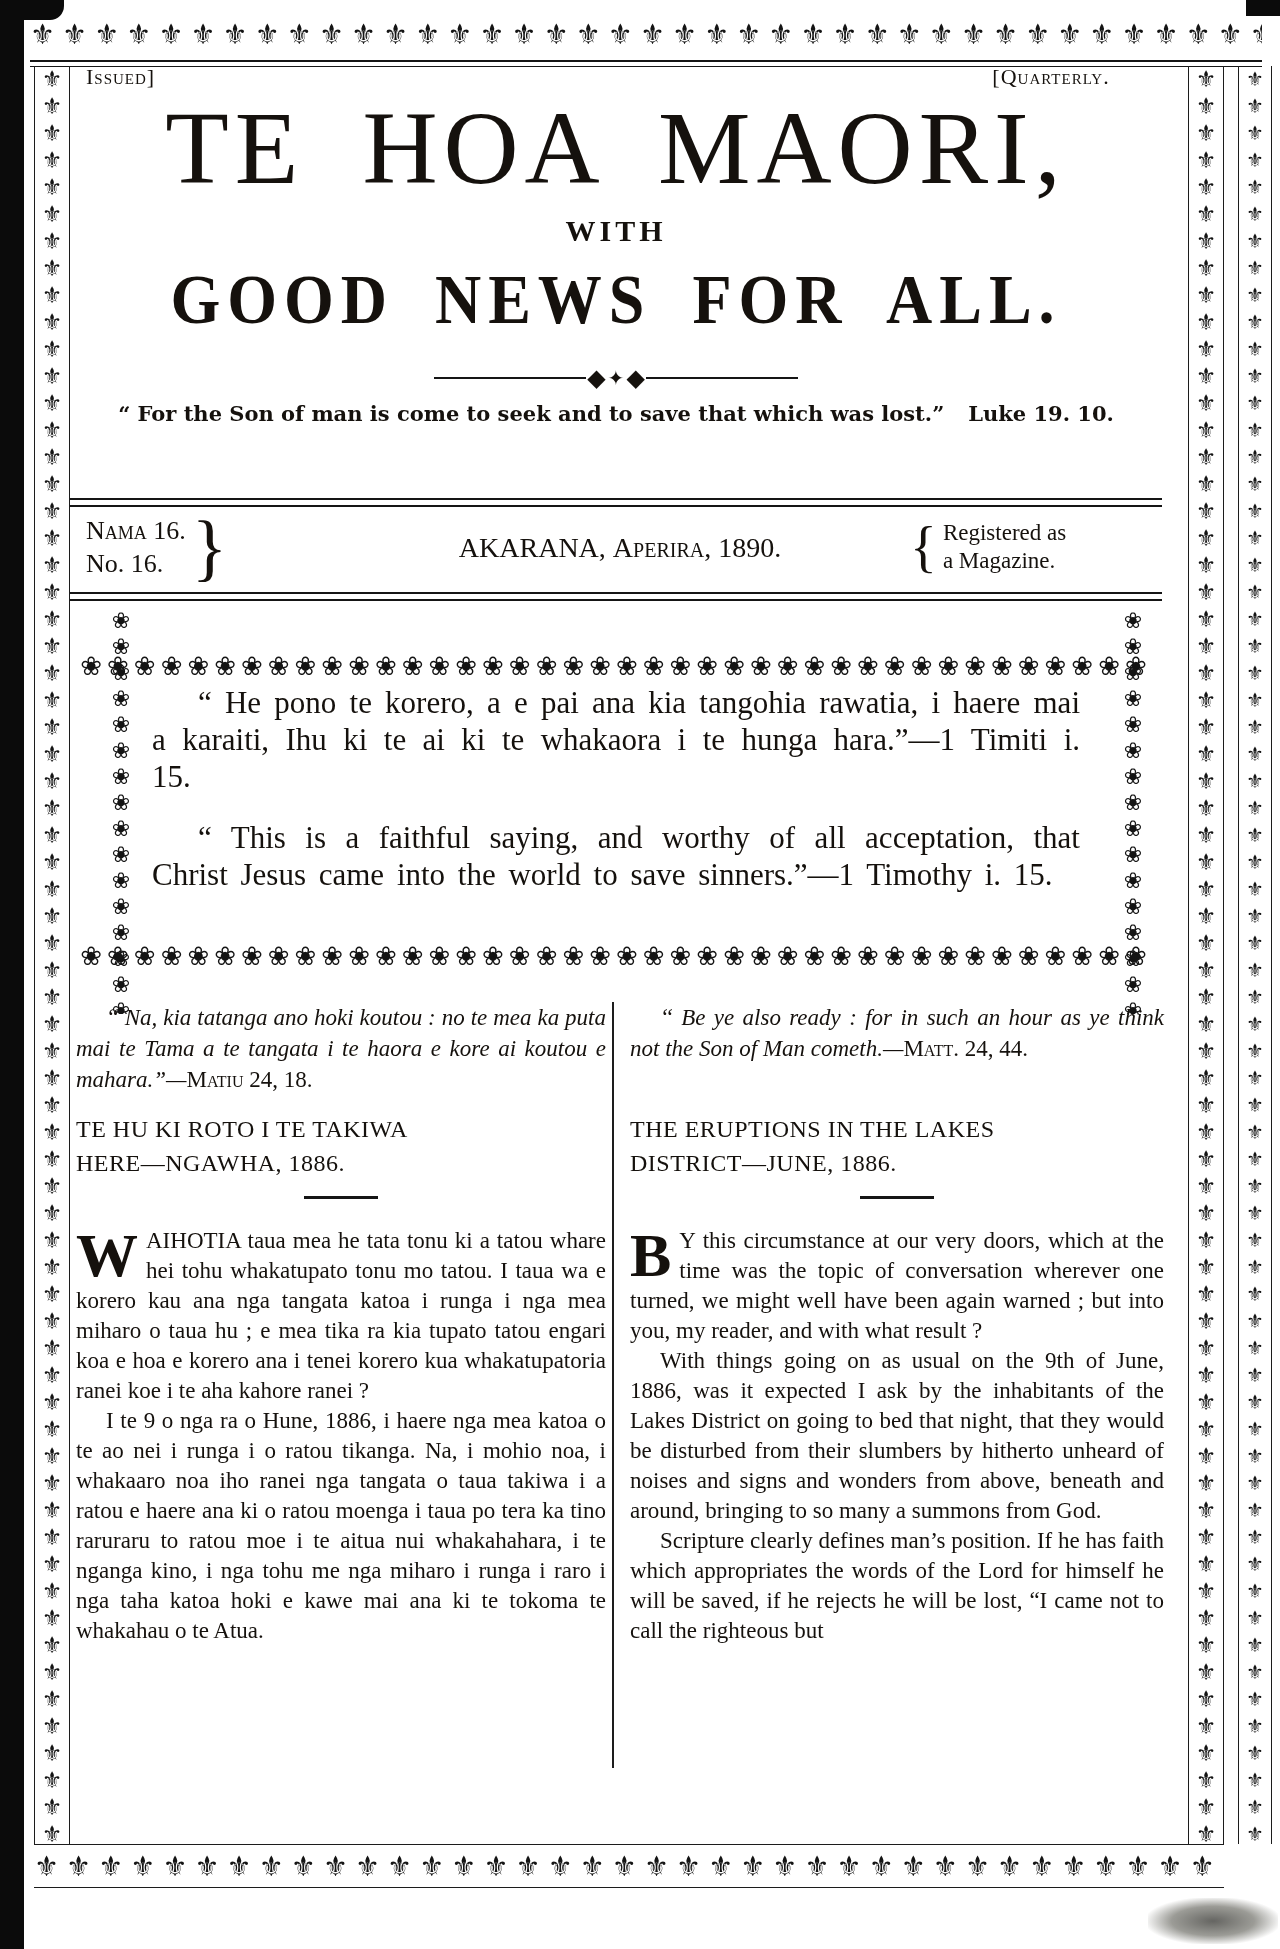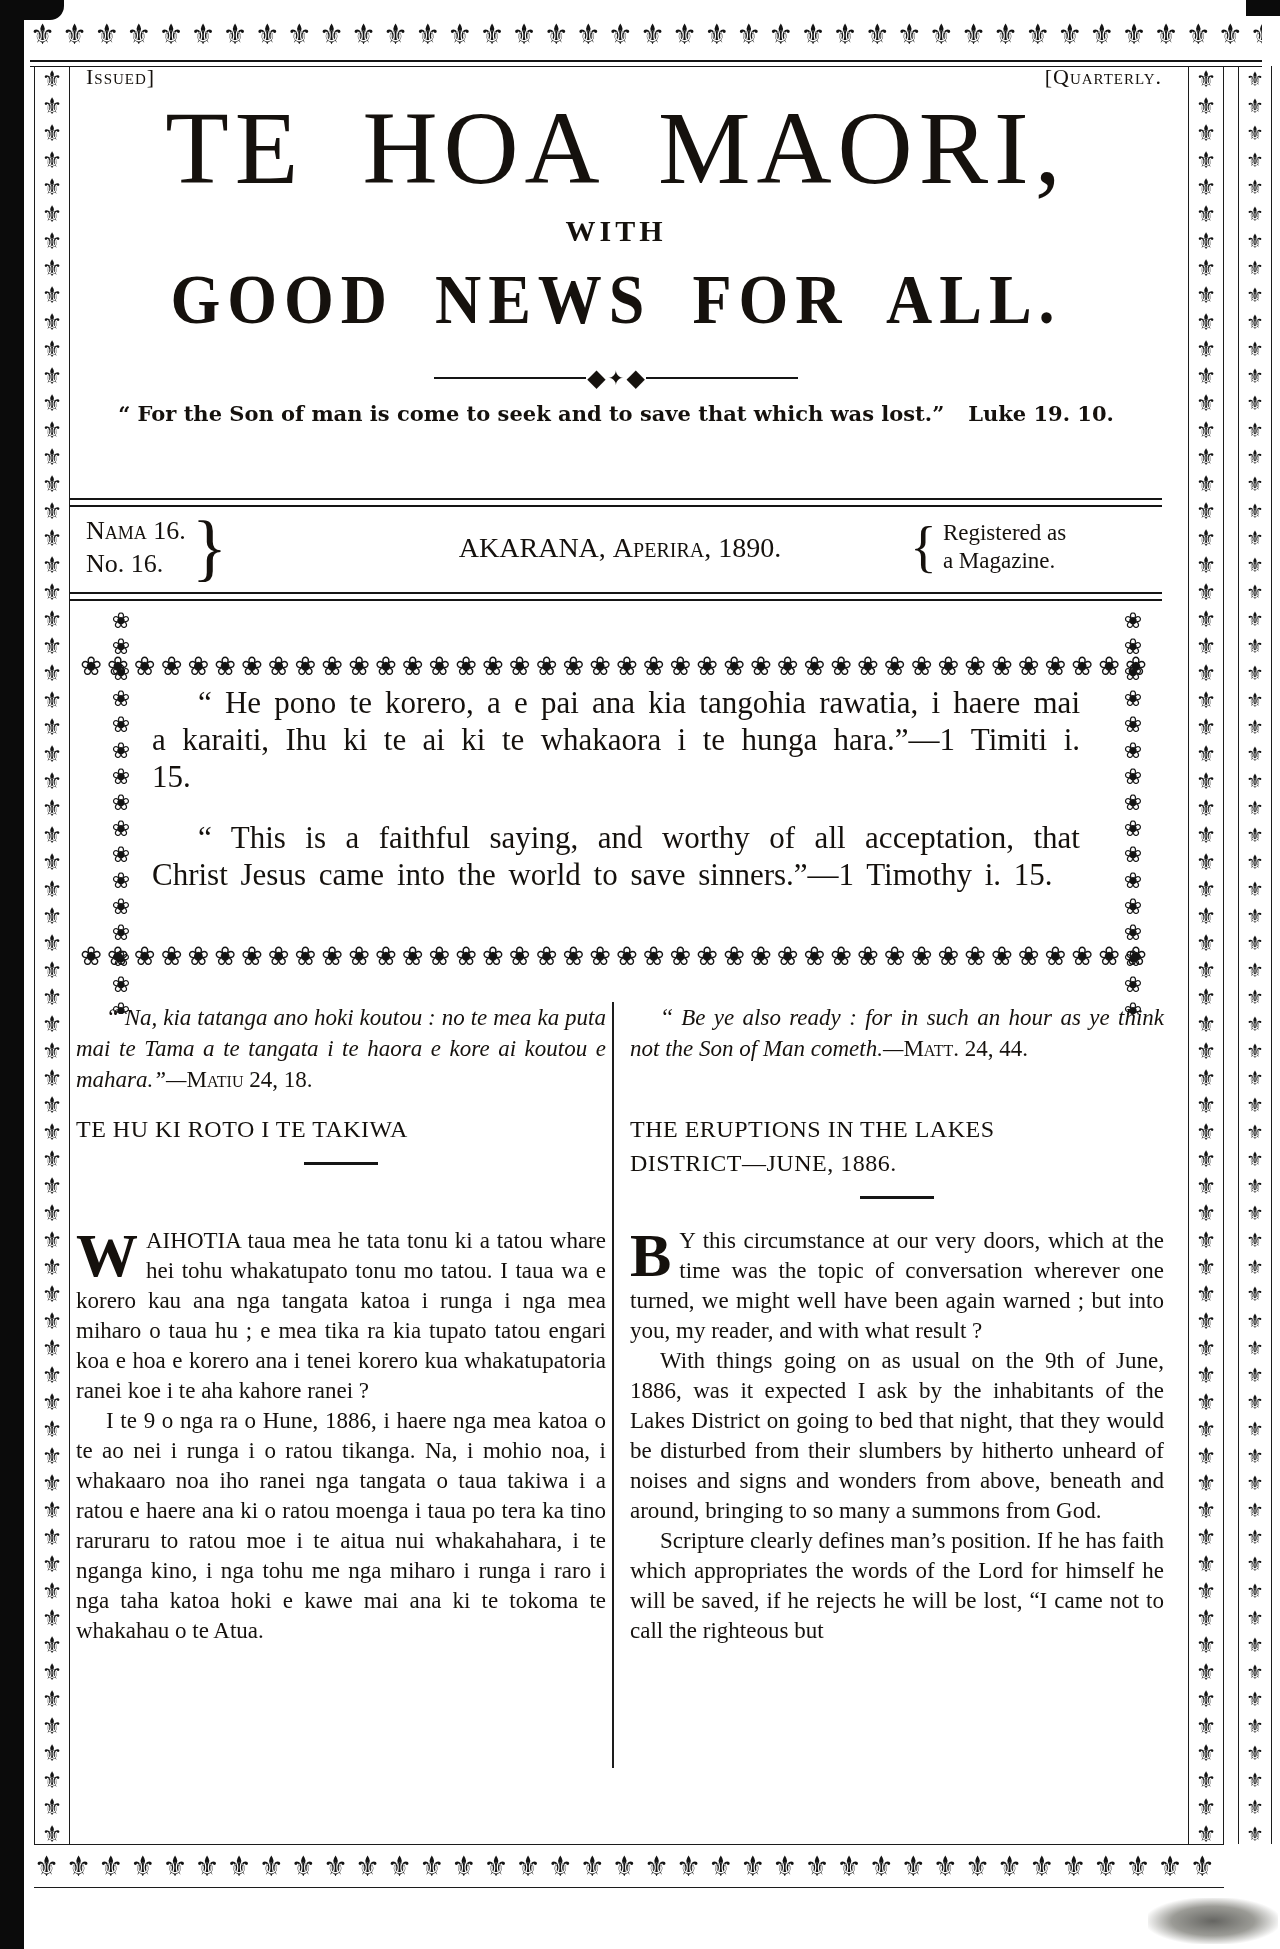--- a/index.html
+++ b/index.html
@@ -21,21 +21,21 @@
     border-left:1px solid #1c1c1c; border-right:1px solid #1c1c1c; }
   .row-top   { left:30px; top:12px;  width:1232px; height:46px; font-size:28px; line-height:46px; letter-spacing:7px; }
   .row-bot   { left:34px; top:1844px; width:1190px; height:44px; font-size:28px; line-height:44px; letter-spacing:7px;
                border-top:1px solid #1c1c1c; border-bottom:1px solid #1c1c1c; }
   .col-left  { left:34px;  top:66px; width:36px; height:1778px; font-size:23px; line-height:27px; }
   .col-right { left:1188px; top:66px; width:36px; height:1778px; font-size:23px; line-height:27px; }
   .col-edge  { left:1238px; top:66px; width:34px; height:1778px; font-size:20px; line-height:27px; }
   .ruletop { left:30px; top:60px; width:1232px; height:7px; border-top:2px solid #151515; border-bottom:1px solid #151515; }
   
   .issued { left:86px; top:64px; font-size:22px; font-variant:small-caps; letter-spacing:1px;text-align:center; }
-  .quarterly { left:940px; top:64px; width:222px; text-align:right; font-size:22px; font-variant:small-caps; letter-spacing:1px; }
+  .quarterly { left:940px; top:64px; width:222px; text-align:center; font-size:22px; font-variant:small-caps; letter-spacing:1px; }
   .title { left:70px; top:92px; width:1092px; text-align:center; font-size:104px; line-height:112px;
            letter-spacing:6px; word-spacing:26px; }
   .with { left:70px; top:214px; width:1092px; text-align:center; font-size:30px; font-weight:bold; letter-spacing:4px; }
   .subtitle { left:70px; top:250px; width:1092px; text-align:center; font-size:64px; line-height:100px;
            font-weight:bold; letter-spacing:7px; word-spacing:18px; transform:scaleY(1.08); }
   .tdivider { left:70px; top:366px; width:1092px; display:flex; align-items:center; justify-content:center; }
   .dline { width:152px; height:2px; background:#151515; }
   .dglyph { font-size:24px; line-height:24px; margin:0 1px; }
   .dglyph.mid { font-size:20px; }
   
@@ -396,20 +396,21 @@
 
   <div class="abs colL epigraph">
     <span>“ Na, kia tatanga ano hoki koutou : no te mea ka puta mai te Tama a te tangata i te haora e kore ai koutou e mahara.”—</span><span class="ref">Matiu 24, 18.</span>
   </div>
   <div class="abs colR epigraph">
     <span>‘‘ Be ye also ready : for in such an hour as ye think not the Son of Man cometh.—</span><span class="ref">Matt. 24, 44.</span>
   </div>
 
   <div class="abs colL chead">
     <div>TE HU KI ROTO I TE TAKIWA</div>
+    <div>HERE—NGAWHA, 1886.</div>
     <div class="srule"></div>
   </div>
   <div class="abs colR chead">
     <div>THE ERUPTIONS IN THE LAKES</div>
     <div>DISTRICT—JUNE, 1886.</div>
     <div class="srule"></div>
   </div>
 
   <div class="abs colL article">
     <p><span class="dropcap">W</span><span>AIHOTIA taua mea he tata tonu ki a tatou whare hei tohu whakatupato tonu mo tatou. I taua wa e korero kau ana nga tangata katoa i runga i nga mea miharo o taua hu ; e mea tika ra kia tupato tatou engari koa e hoa e korero ana i tenei korero kua whakatupatoria ranei koe i te aha kahore ranei ?</span></p>

